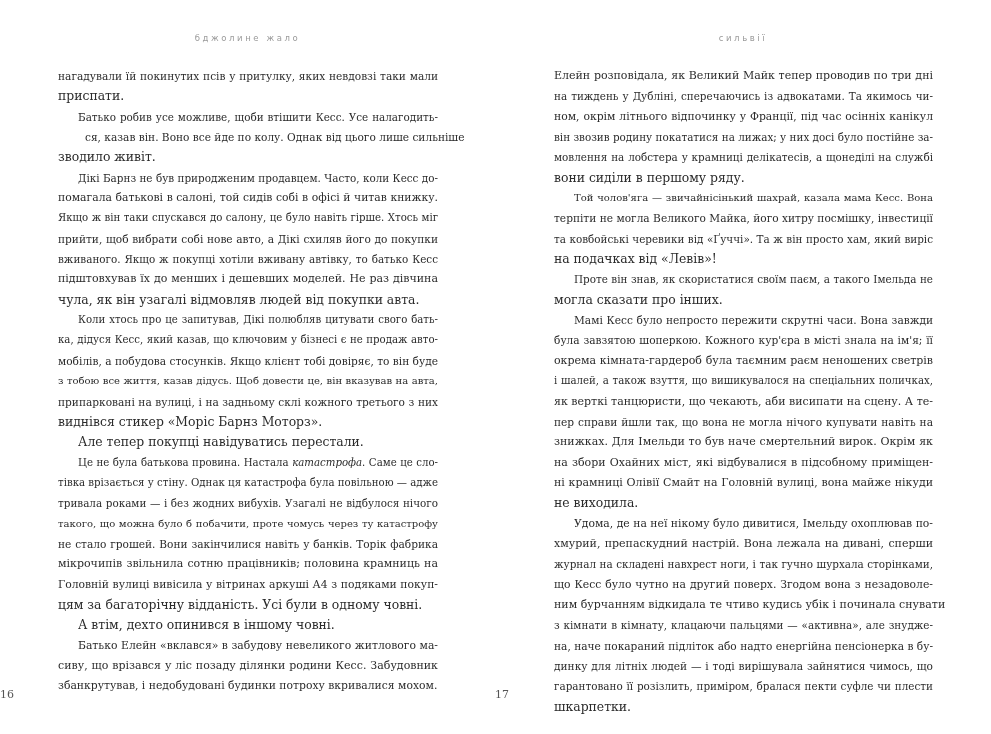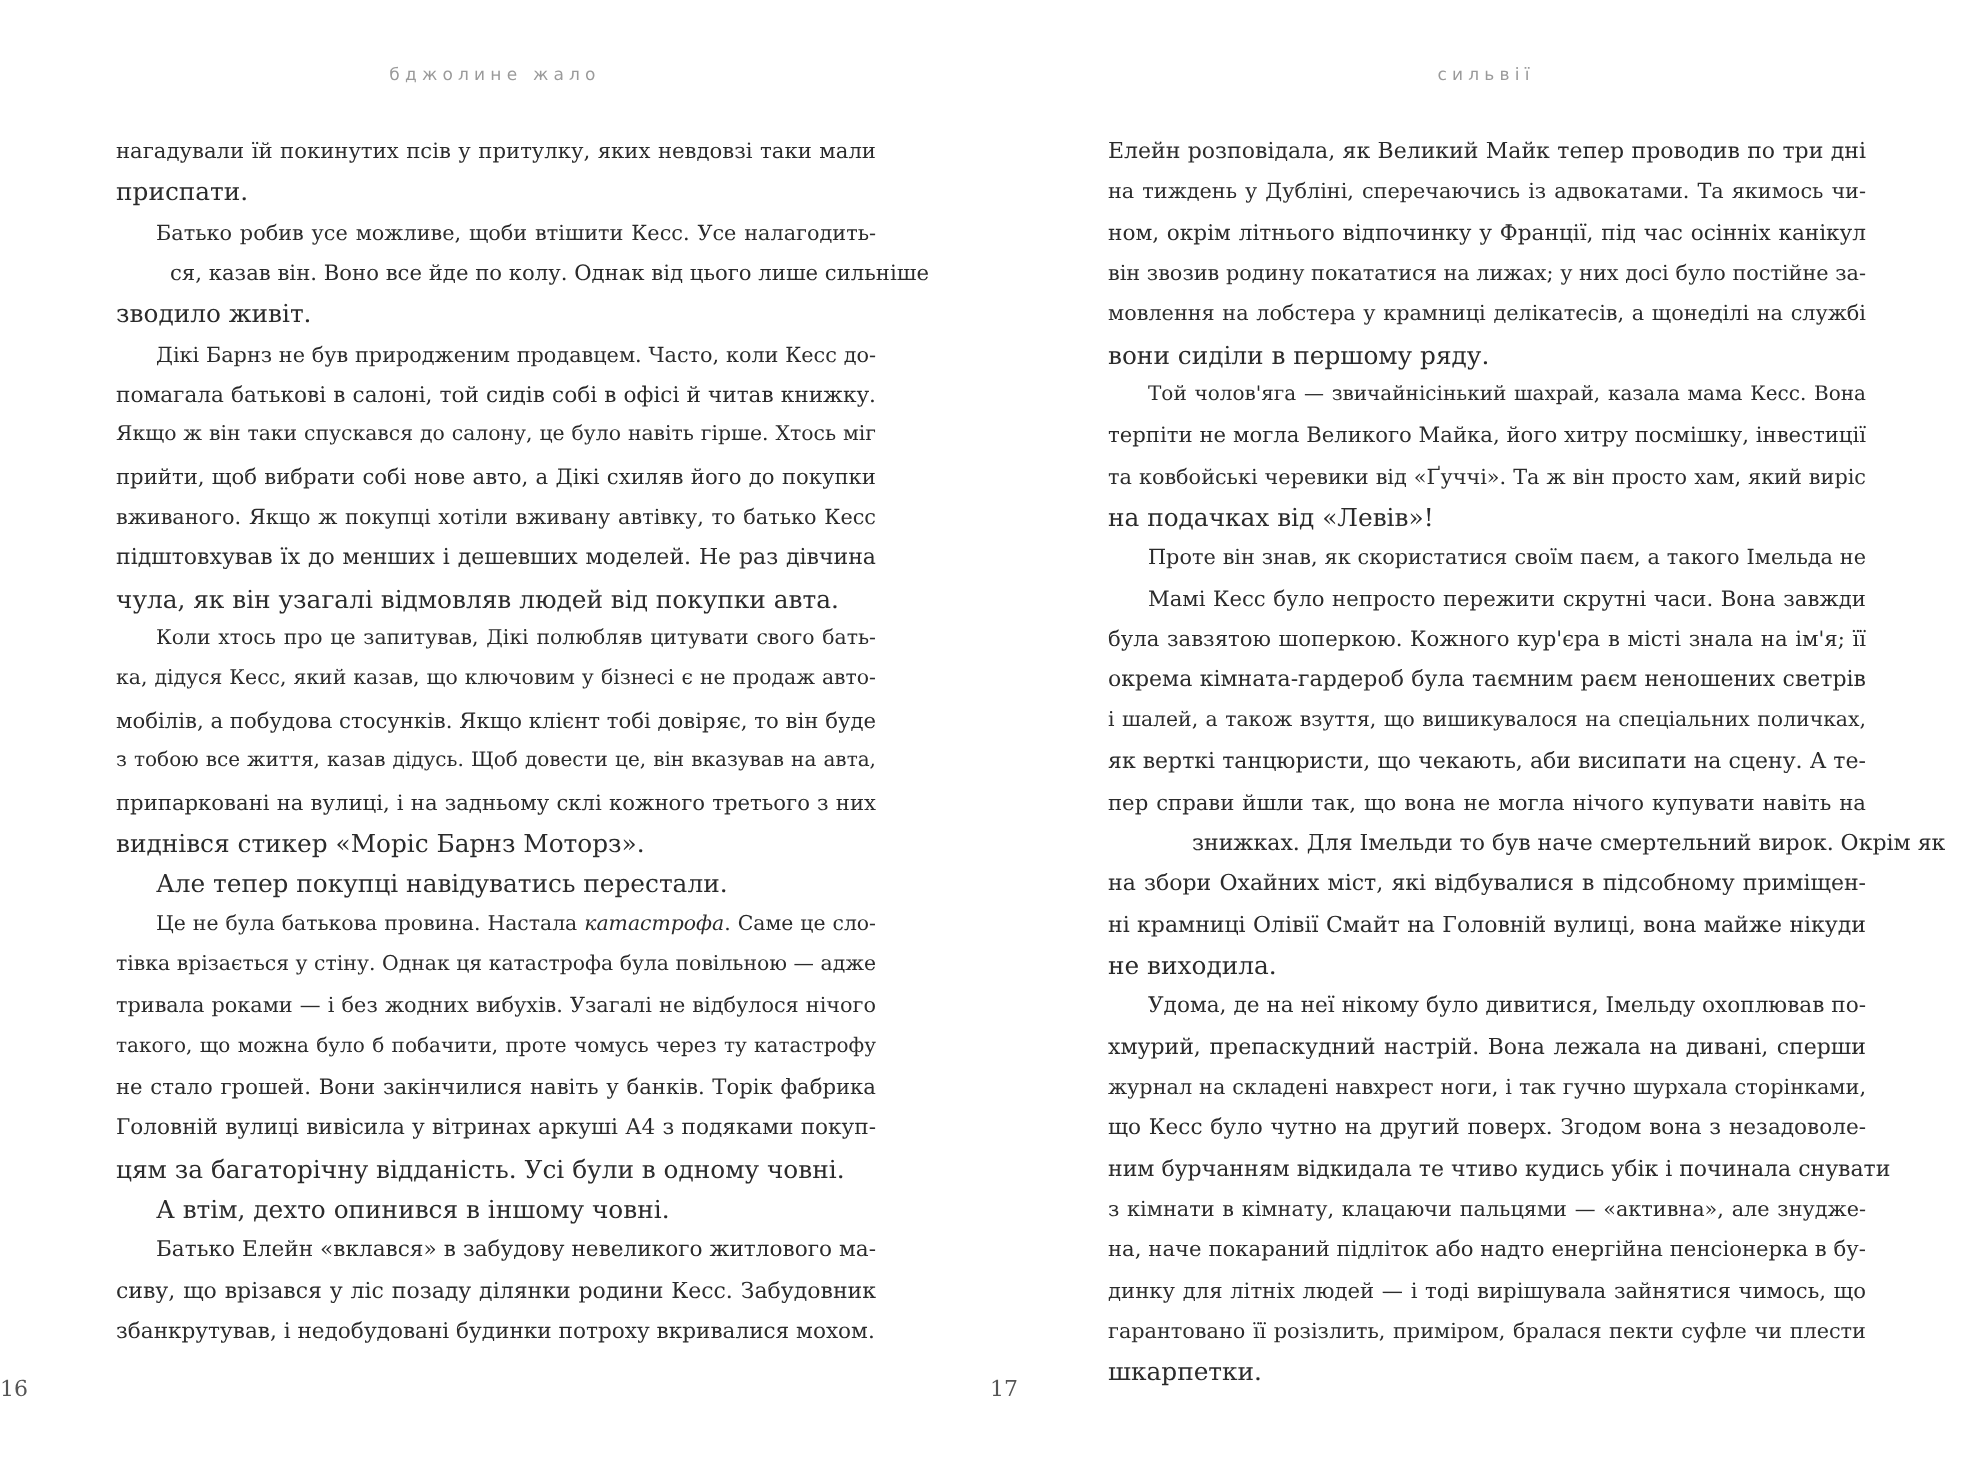--- a/index.html
+++ b/index.html
@@ -45,20 +45,21 @@
       <span class="line" style="font-size: 10.6px;">мобілів, а побудова стосунків. Якщо клієнт тобі довіряє, то він буде</span>
       <span class="line" style="font-size: 10px;">з тобою все життя, казав дідусь. Щоб довести це, він вказував на авта,</span>
       <span class="line" style="font-size: 10.6px;">припарковані на вулиці, і на задньому склі кожного третього з них</span>
       <span class="line last" style="">виднівся стикер «Моріс Барнз Моторз».</span>
       <span class="line indent last" style="">Але тепер покупці навідуватись перестали.</span>
       <span class="line indent" style="font-size: 10.2px;"><span>Це не була батькова провина. Настала </span><em>катастрофа</em><span>. Саме це сло-</span></span>
       <span class="line" style="font-size: 10.2px;">тівка врізається у стіну. Однак ця катастрофа була повільною — адже</span>
       <span class="line" style="font-size: 10.4px;">тривала роками — і без жодних вибухів. Узагалі не відбулося нічого</span>
       <span class="line" style="font-size: 10px;">такого, що можна було б побачити, проте чомусь через ту катастрофу</span>
       <span class="line" style="font-size: 10.6px;">не стало грошей. Вони закінчилися навіть у банків. Торік фабрика</span>
+      <span class="line" style="font-size: 11px;">мікрочипів звільнила сотню працівників; половина крамниць на</span>
       <span class="line" style="font-size: 10.8px;">Головній вулиці вивісила у вітринах аркуші А4 з подяками покуп-</span>
       <span class="line last" style="">цям за багаторічну відданість. Усі були в одному човні.</span>
       <span class="line indent last" style="">А втім, дехто опинився в іншому човні.</span>
       <span class="line indent" style="font-size: 10.8px;">Батько Елейн «вклався» в забудову невеликого житлового ма-</span>
       <span class="line" style="font-size: 11px;">сиву, що врізався у ліс позаду ділянки родини Кесс. Забудовник</span>
       <span class="line last" style="font-size: 10.8px;">збанкрутував, і недобудовані будинки потроху вкривалися мохом.</span>
     </div>
   <div class="folio">16</div>
 </div>
 
@@ -69,27 +70,28 @@
       <span class="line" style="font-size: 10.4px;">на тиждень у Дубліні, сперечаючись із адвокатами. Та якимось чи-</span>
       <span class="line" style="font-size: 10.8px;">ном, окрім літнього відпочинку у Франції, під час осінніх канікул</span>
       <span class="line" style="font-size: 10.4px;">він звозив родину покататися на лижах; у них досі було постійне за-</span>
       <span class="line" style="font-size: 10.4px;">мовлення на лобстера у крамниці делікатесів, а щонеділі на службі</span>
       <span class="line last" style="">вони сиділи в першому ряду.</span>
       <span class="line indent" style="font-size: 10px;">Той чолов'яга — звичайнісінький шахрай, казала мама Кесс. Вона</span>
       <span class="line" style="font-size: 10.6px;">терпіти не могла Великого Майка, його хитру посмішку, інвестиції</span>
       <span class="line" style="font-size: 10.4px;">та ковбойські черевики від «Ґуччі». Та ж він просто хам, який виріс</span>
       <span class="line last" style="">на подачках від «Левів»!</span>
       <span class="line indent" style="font-size: 10.4px;">Проте він знав, як скористатися своїм паєм, а такого Імельда не</span>
+      <span class="line last" style="">могла сказати про інших.</span>
       <span class="line indent" style="font-size: 10.6px;">Мамі Кесс було непросто пережити скрутні часи. Вона завжди</span>
       <span class="line" style="font-size: 10.6px;">була завзятою шоперкою. Кожного кур'єра в місті знала на ім'я; її</span>
       <span class="line" style="font-size: 11px;">окрема кімната-гардероб була таємним раєм неношених светрів</span>
       <span class="line" style="font-size: 10.2px;">і шалей, а також взуття, що вишикувалося на спеціальних поличках,</span>
       <span class="line" style="font-size: 11px;">як верткі танцюристи, що чекають, аби висипати на сцену. А те-</span>
       <span class="line" style="font-size: 10.6px;">пер справи йшли так, що вона не могла нічого купувати навіть на</span>
-      <span class="line" style="font-size: 11px; margin-left: 42px;">знижках. Для Імельди то був наче смертельний вирок. Окрім як</span>
+      <span class="line" style="font-size: 11px;">знижках. Для Імельди то був наче смертельний вирок. Окрім як</span>
       <span class="line" style="font-size: 11px;">на збори Охайних міст, які відбувалися в підсобному приміщен-</span>
       <span class="line" style="font-size: 11px;">ні крамниці Олівії Смайт на Головній вулиці, вона майже нікуди</span>
       <span class="line last" style="">не виходила.</span>
       <span class="line indent" style="font-size: 10.8px;">Удома, де на неї нікому було дивитися, Імельду охоплював по-</span>
       <span class="line" style="font-size: 11px;">хмурий, препаскудний настрій. Вона лежала на дивані, сперши</span>
       <span class="line" style="font-size: 10.4px;">журнал на складені навхрест ноги, і так гучно шурхала сторінками,</span>
       <span class="line" style="font-size: 10.8px;">що Кесс було чутно на другий поверх. Згодом вона з незадоволе-</span>
       <span class="line" style="font-size: 11px;">ним бурчанням відкидала те чтиво кудись убік і починала снувати</span>
       <span class="line" style="font-size: 10.4px;">з кімнати в кімнату, клацаючи пальцями — «активна», але знудже-</span>
       <span class="line" style="font-size: 10.6px;">на, наче покараний підліток або надто енергійна пенсіонерка в бу-</span>

